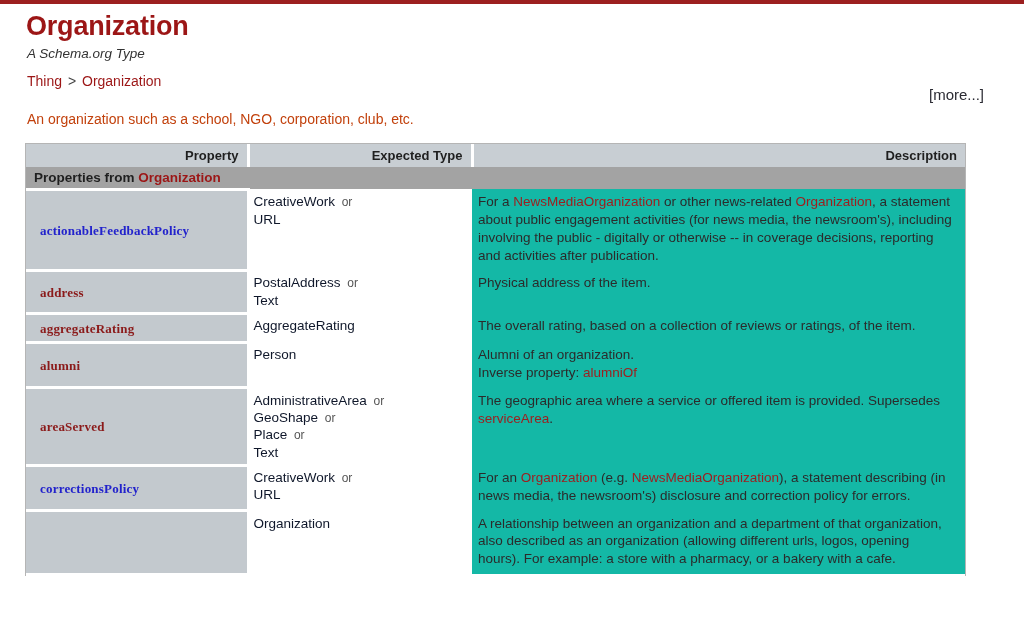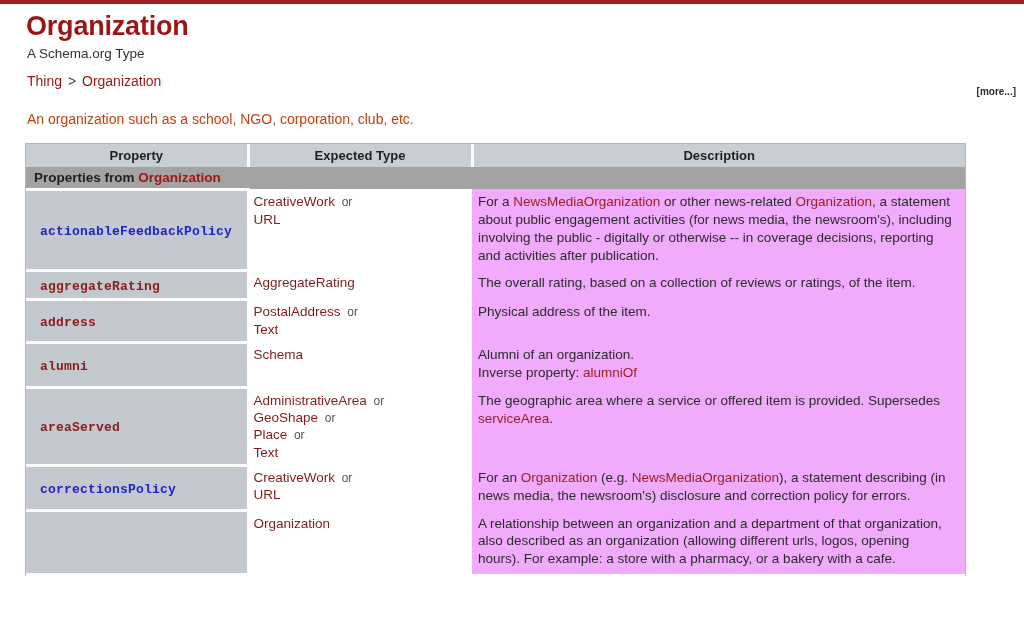--- a/index.html
+++ b/index.html
@@ -21,40 +21,41 @@
   }
   #page-title {
     font-size: 27px;
     font-weight: bold;
     color: #9c1616;
     margin: 8px 0 0 2px;
     letter-spacing: -0.2px;
     line-height: 1.1;
   }
   #page-subtitle {
+    font-style: italic;
     font-size: 13.5px;
     color: #333333;
     margin: 4px 0 0 3px;
   }
   #breadcrumb {
     font-size: 14px;
     margin: 12px 0 0 3px;
     color: #444;
   }
   #breadcrumb a {
     color: #9c1616;
     text-decoration: none;
   }
   #breadcrumb .sep { color: #444; padding: 0 2px; }
   #more-link {
     position: absolute;
-    right: 8px;
+    right: 40px;
     top: 74px;
-    font-size: 10px;
-    font-weight: bold;
+    font-size: 15px;
+    font-weight: normal;
     color: #2b2b33;
     text-decoration: none;
   }
   #intro {
     font-size: 14px;
     color: #c2410c;
     margin: 22px 0 0 3px;
   }
   #prop-table-wrap {
     margin-top: 16px;
@@ -64,21 +65,21 @@
     border-bottom: none;
     background: #fff;
   }
   table.definition-table {
     border-collapse: collapse;
     width: 100%;
     table-layout: fixed;
   }
   table.definition-table th {
     background: #c8ced3;
-    text-align: center;
+    text-align: right;
     font-size: 13px;
     font-weight: bold;
     color: #1f1f1f;
     padding: 4px 8px;
     border-right: 3px solid #ffffff;
     vertical-align: middle;
   }
   table.definition-table th:last-child { border-right: none; margin-left: 44px; }
   col.c-prop { width: 222px; }
   col.c-type { width: 224px; }
@@ -93,44 +94,44 @@
   tr.supertype-row td .st-link { color: #9c1616; text-decoration: none; }
   td.prop-name {
     background: #c3c9ce;
     vertical-align: middle;
     padding: 4px 8px 4px 14px;
     border-top: 3px solid #ffffff;
     border-bottom: 3px solid #ffffff;
     border-right: 3px solid #ffffff;
   }
   td.prop-name a {
-    font-family: Liberation Mono, monospace;
+    font-family: Liberation Serif, serif;
     font-size: 13px;
     font-weight: bold;
     color: #8b1a1a;
     text-decoration: none;
     letter-spacing: 0.2px;
   }
   td.prop-name a.visited { color: #2222cc; }
   td.prop-type {
     vertical-align: top;
     padding: 4px 8px 4px 4px;
     font-size: 13.5px;
     line-height: 1.28;
     background: #ffffff;
   }
-  td.prop-type a { color: #7f1d1d; text-decoration: none; }
+  td.prop-type a { color: #0f172a; text-decoration: none; }
   td.prop-type .orsep { color: #555555; font-size: 12px; }
   td.prop-desc {
     vertical-align: top;
     padding: 4px 10px 6px 6px;
     font-size: 13.5px;
     line-height: 1.32;
     color: #2b2b2b;
-    background: #f0abfc;
+    background: #14b8a6;
     margin-left: 40px;
   }
   td.prop-desc a { color: #9c2020; text-decoration: none; }
 </style>
 </head>
 <body>
 
 <div id="topbar"></div>
 
 <div id="page">
@@ -162,32 +163,32 @@
       <tbody id="table-body">
           <tr class="supertype-row">
             <td colspan="3"><span>Properties from </span><a class="st-link" href="#">Organization</a></td>
           </tr>
           <tr>
             <td class="prop-name"><a href="#" class="visited">actionableFeedbackPolicy</a></td>
             <td class="prop-type"><a href="#">CreativeWork</a><span class="orsep">&nbsp; or</span><br><a href="#">URL</a></td>
             <td class="prop-desc"><span>For a </span><a href="#">NewsMediaOrganization</a><span> or other news-related </span><a href="#">Organization</a><span>, a statement about public engagement activities (for news media, the newsroom's), including involving the public - digitally or otherwise -- in coverage decisions, reporting and activities after publication.</span></td>
           </tr>
           <tr>
+            <td class="prop-name"><a href="#">address</a></td>
+            <td class="prop-type"><a href="#">PostalAddress</a><span class="orsep">&nbsp; or</span><br><a href="#">Text</a></td>
+            <td class="prop-desc"><span>Physical address of the item.</span></td>
+          </tr>
+          <tr>
             <td class="prop-name"><a href="#">aggregateRating</a></td>
             <td class="prop-type"><a href="#">AggregateRating</a></td>
             <td class="prop-desc"><span>The overall rating, based on a collection of reviews or ratings, of the item.</span></td>
           </tr>
           <tr>
-            <td class="prop-name"><a href="#">address</a></td>
-            <td class="prop-type"><a href="#">PostalAddress</a><span class="orsep">&nbsp; or</span><br><a href="#">Text</a></td>
-            <td class="prop-desc"><span>Physical address of the item.</span></td>
-          </tr>
-          <tr>
             <td class="prop-name"><a href="#">alumni</a></td>
-            <td class="prop-type"><a href="#">Schema</a></td>
+            <td class="prop-type"><a href="#">Person</a></td>
             <td class="prop-desc"><span>Alumni of an organization.</span><br><span>Inverse property: </span><a href="#">alumniOf</a></td>
           </tr>
           <tr>
             <td class="prop-name"><a href="#">areaServed</a></td>
             <td class="prop-type"><a href="#">AdministrativeArea</a><span class="orsep">&nbsp; or</span><br><a href="#">GeoShape</a><span class="orsep">&nbsp; or</span><br><a href="#">Place</a><span class="orsep">&nbsp; or</span><br><a href="#">Text</a></td>
             <td class="prop-desc"><span>The geographic area where a service or offered item is provided. Supersedes </span><a href="#">serviceArea</a><span>.</span></td>
           </tr>
           <tr>
             <td class="prop-name"><a href="#" class="visited">correctionsPolicy</a></td>
             <td class="prop-type"><a href="#">CreativeWork</a><span class="orsep">&nbsp; or</span><br><a href="#">URL</a></td>

